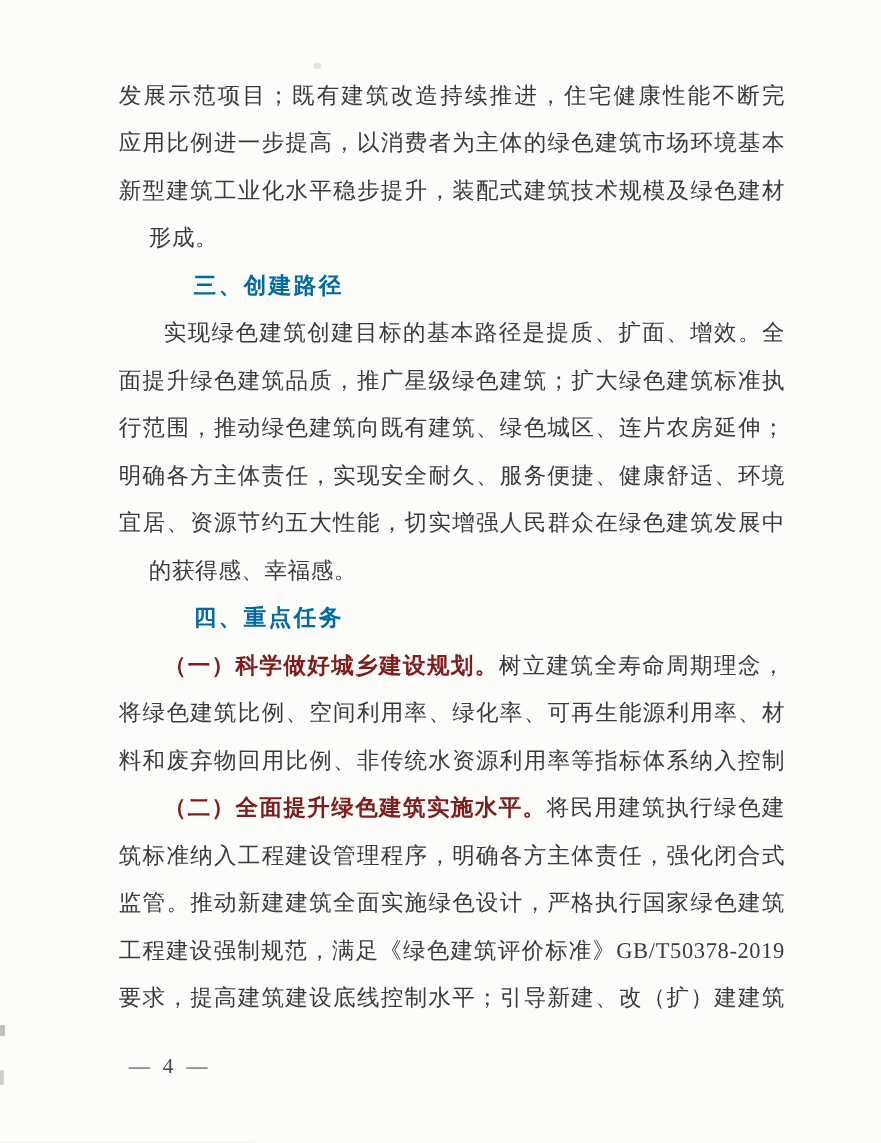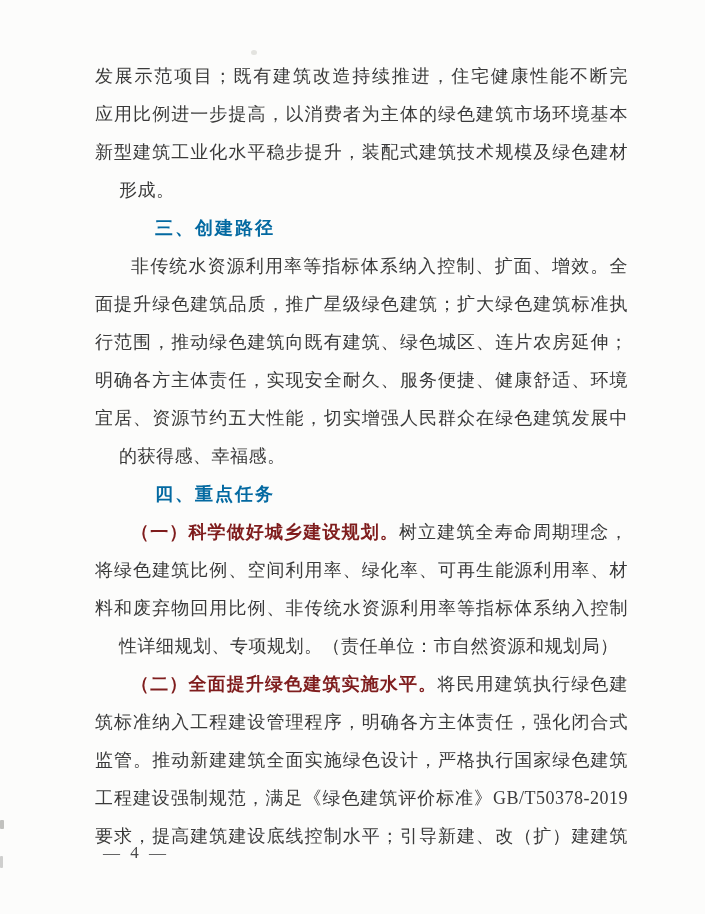--- a/index.html
+++ b/index.html
@@ -105,33 +105,32 @@
 
   <main class="text-block">
 
     <p class="line full">发展示范项目；既有建筑改造持续推进，住宅健康性能不断完善，</p>
     <p class="line full">应用比例进一步提高，以消费者为主体的绿色建筑市场环境基本</p>
     <p class="line full">新型建筑工业化水平稳步提升，装配式建筑技术规模及绿色建材</p>
     <p class="line short">形成。</p>
 
     <p class="line short indent heading">三、创建路径</p>
 
-    <p class="line full indent">非传统水资源利用率等指标体系纳入控制、扩面、增效。全</p>
+    <p class="line full indent">实现绿色建筑创建目标的基本路径是提质、扩面、增效。全</p>
     <p class="line full">面提升绿色建筑品质，推广星级绿色建筑；扩大绿色建筑标准执</p>
     <p class="line full">行范围，推动绿色建筑向既有建筑、绿色城区、连片农房延伸；</p>
     <p class="line full">明确各方主体责任，实现安全耐久、服务便捷、健康舒适、环境</p>
     <p class="line full">宜居、资源节约五大性能，切实增强人民群众在绿色建筑发展中</p>
     <p class="line short">的获得感、幸福感。</p>
 
     <p class="line short indent heading">四、重点任务</p>
 
     <p class="line full indent"><span class="lead-bold">（一）科学做好城乡建设规划。</span><span>树立建筑全寿命周期理念，</span></p>
     <p class="line full">将绿色建筑比例、空间利用率、绿化率、可再生能源利用率、材</p>
     <p class="line full">料和废弃物回用比例、非传统水资源利用率等指标体系纳入控制</p>
-    <p class="line short">性详细规划、专项规划。（责任单位：市自然资源和规划局）</p>
 
     <p class="line full indent"><span class="lead-bold">（二）全面提升绿色建筑实施水平。</span><span>将民用建筑执行绿色建</span></p>
     <p class="line full">筑标准纳入工程建设管理程序，明确各方主体责任，强化闭合式</p>
     <p class="line full">监管。推动新建建筑全面实施绿色设计，严格执行国家绿色建筑</p>
     <p class="line full">工程建设强制规范，满足《绿色建筑评价标准》GB/T50378-2019</p>
     <p class="line full">要求，提高建筑建设底线控制水平；引导新建、改（扩）建建筑</p>
 
   </main>
 
   <div class="page-number">— 4 —</div>

